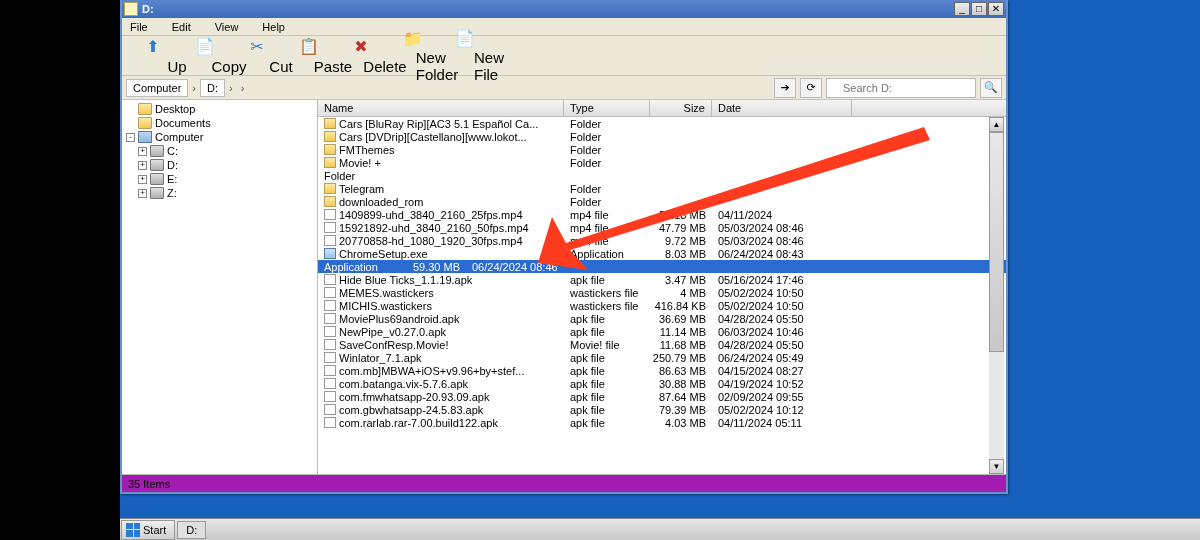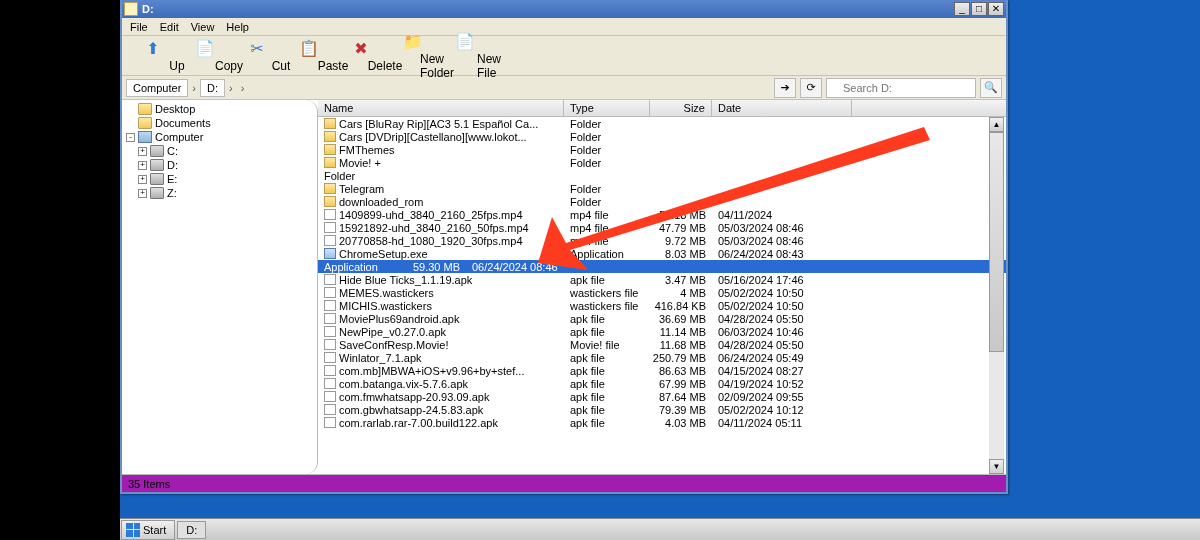--- a/index.html
+++ b/index.html
@@ -10,36 +10,36 @@
 .start-icon { width: 14px; height: 14px; display: grid; grid-template: 1fr 1fr / 1fr 1fr; gap: 1px; }
 .start-icon span { background: #2a7bd6; }
 .task-item { padding: 2px 8px; border: 1px solid #9a9a9a; background: #e0e0e0; margin-left: 2px; height: 18px; display: flex; align-items: center; }
 
 .window { position: absolute; left: 0; top: 0; width: 888px; height: 494px; background: #ece9d8; border: 2px solid #6b8fc8; border-top-width:0; box-shadow: 1px 1px 2px rgba(0,0,0,.4); display:flex; flex-direction:column;}
 .titlebar { height: 18px; background: linear-gradient(#5a86cf,#3e6bb8); display: flex; align-items: center; padding: 0 2px; color: #fff; }
 .title-icon { width: 14px; height: 14px; background: #fff3c0; border: 1px solid #b8a05a; margin-right: 4px; }
 .title-text { flex: 1; font-weight: bold; font-size:11px;}
 .win-btns { display: flex; gap: 1px; }
 .win-btn { width: 16px; height: 14px; background: linear-gradient(#eee,#ccc); border: 1px solid #666; display:flex; align-items:center; justify-content:center; font-size:10px; cursor:pointer; color:#000; line-height:1;}
-.menubar { height: 18px; background: #ece9d8; display: flex; align-items: center; gap: 12px; padding: 0 8px; border-bottom: 1px solid #c8c4b4; }
+.menubar { height: 18px; background: #ece9d8; display: flex; align-items: center; gap: 24px; padding: 0 8px; border-bottom: 1px solid #c8c4b4; }
 .menubar span { cursor: pointer; }
 .toolbar { height: 40px; display: flex; align-items: center; padding: 2px 6px; border-bottom: 1px solid #c8c4b4; gap:2px;}
 .tbtn { width: 50px; display: flex; flex-direction: column; align-items: center; gap: 1px; cursor: pointer; }
 .tbtn .ic { width: 20px; height: 20px; display:flex; align-items:center; justify-content:center; font-size:16px;}
-.tbtn .lb { font-size: 12px; padding-left: 48px; }
+.tbtn .lb { font-size: 15px; padding-left: 48px; }
 .addrbar { height: 24px; display: flex; align-items: center; padding: 2px 4px; gap: 4px; border-bottom: 1px solid #c8c4b4; }
 .crumb { padding: 2px 6px; border: 1px solid #bbb; background: #fff; cursor:pointer; }
 .crumbsep { padding: 0 2px; color:#555;}
 .addr-spacer{flex:1}
 .gobtn, .refbtn { width: 22px; height: 20px; border: 1px solid #bbb; background: #f4f4f4; display:flex;align-items:center;justify-content:center; cursor:pointer;}
 .search { width: 150px; height: 20px; border: 1px solid #bbb; padding: 0 16px; background:#fff;}
 .sbtn { width: 22px; height: 20px; border: 1px solid #bbb; background: #f4f4f4; display:flex;align-items:center;justify-content:center;}
 
 .body { flex:1; display: flex; background: #fff; overflow:hidden;}
-.tree { width: 196px; border-right: 1px solid #bbb; padding: 2px; overflow:hidden;border-radius:12px;}
+.tree { width: 196px; border-right: 1px solid #bbb; padding: 2px; overflow:hidden;}
 .tree-item { display: flex; align-items: center; gap: 3px; padding: 1px 2px; cursor:pointer; white-space:nowrap;}
 .expander { width:9px; height:9px; border:1px solid #888; display:inline-flex; align-items:center; justify-content:center; font-size:8px; line-height:1; background:#fff; color:#000; flex-shrink:0;}
 .tree-icon { width:14px; height:12px; flex-shrink:0;}
 .folder-icon { background: linear-gradient(#fde9a8,#f5c94f); border:1px solid #b8a05a; border-radius:1px;}
 .drive-icon { background: linear-gradient(#e0e0e0,#b0b0b0); border:1px solid #777; border-radius:1px;}
 .comp-icon { background: linear-gradient(#bfd8f0,#8fb6dc); border:1px solid #5a7ca4;}
 .indent1 { margin-left: 12px; }
 
 .list { flex:1; display:flex; flex-direction:column; overflow:hidden;}
 .cols { display: flex; background: linear-gradient(#f4f4f4,#e0e0e0); border-bottom: 1px solid #bbb; height:17px;}
@@ -350,21 +350,21 @@
                 <div class="cell c-type">apk file</div>
                 <div class="cell c-size">86.63 MB</div>
                 <div class="cell c-date">04/15/2024 08:27</div>
               </div>
               <div class="row">
                 <div class="cell c-name">
                   <span class="file-icon ic-file"></span>
                   <span>com.batanga.vix-5.7.6.apk</span>
                 </div>
                 <div class="cell c-type">apk file</div>
-                <div class="cell c-size">67.99 MB</div>
+                <div class="cell c-size">30.88 MB</div>
                 <div class="cell c-date">04/19/2024 10:52</div>
               </div>
               <div class="row">
                 <div class="cell c-name">
                   <span class="file-icon ic-file"></span>
                   <span>com.fmwhatsapp-20.93.09.apk</span>
                 </div>
                 <div class="cell c-type">apk file</div>
                 <div class="cell c-size">87.64 MB</div>
                 <div class="cell c-date">02/09/2024 09:55</div>

